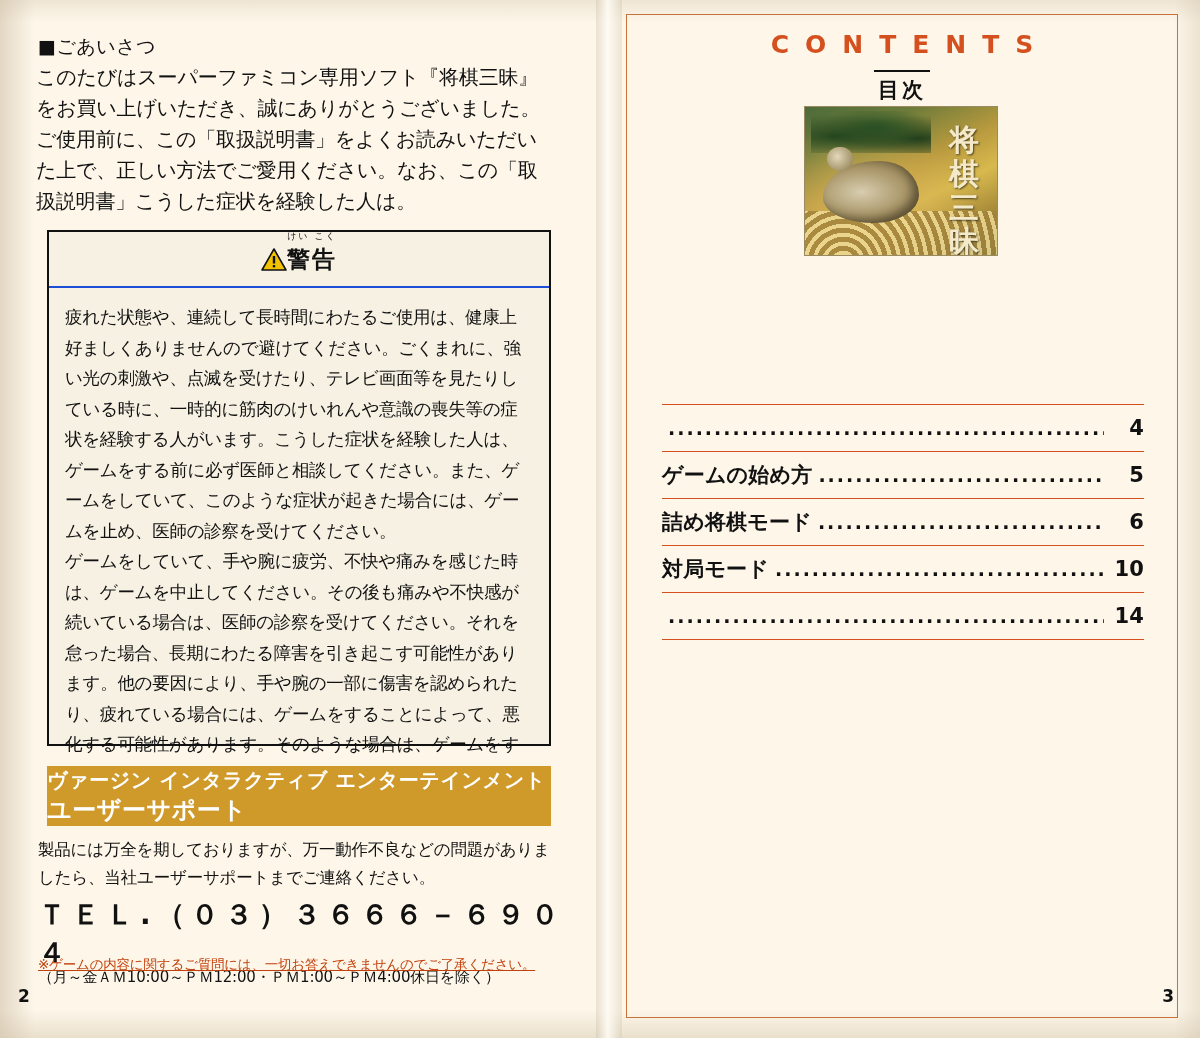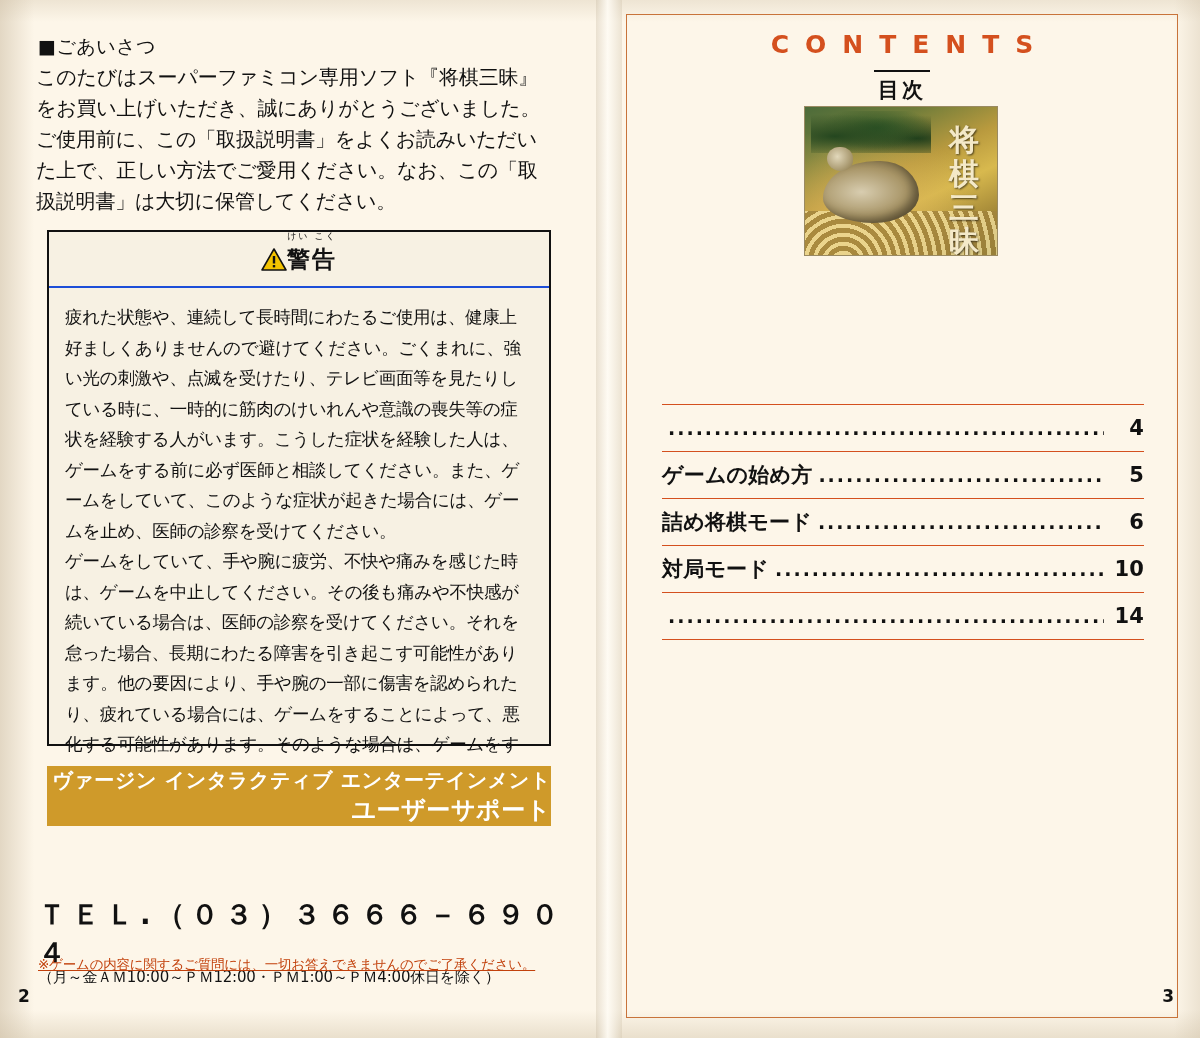--- a/index.html
+++ b/index.html
@@ -123,21 +123,21 @@
   }
   .support-bar {
     position: absolute;
     left: 47px;
     top: 766px;
     width: 504px;
     height: 60px;
     background: #cf9a2a;
     display: flex;
     flex-direction: column;
-    align-items: flex-end;
+    align-items: flex-start;
     justify-content: center;
   }
   .support-bar .l1 {
     color: #ffffff;
     font-size: 20px;
     font-weight: 700;
     letter-spacing: 0.6px;
   }
   .support-bar .l2 {
     color: #ffffff;
@@ -355,21 +355,21 @@
 </head>
 <body>
 
 <div class="page">
   <div class="paper-shade"></div>
 
   <div class="left-page">
 
     <div class="greeting-head">■ごあいさつ</div>
 
-    <div class="greeting-body">このたびはスーパーファミコン専用ソフト『将棋三昧』をお買い上げいただき、誠にありがとうございました。ご使用前に、この「取扱説明書」をよくお読みいただいた上で、正しい方法でご愛用ください。なお、この「取扱説明書」は大切に保管してください。</div>
+    <div class="greeting-body">このたびはスーパーファミコン専用ソフト『将棋三昧』をお買い上げいただき、誠にありがとうございました。ご使用前に、この「取扱説明書」をよくお読みいただいた上で、正しい方法でご愛用ください。なお、この「取扱説明書」こうした症状を経験した人は。</div>
 
     <div class="warn-box">
       <div class="warn-title-row">
         <span class="warn-icon">
           <svg width="26" height="23" viewBox="0 0 26 23">
             <polygon points="13,1 25,22 1,22" fill="#f2c200" stroke="#111" stroke-width="1.6" stroke-linejoin="round"></polygon>
             <rect x="11.8" y="8" width="2.4" height="7.5" fill="#111"></rect>
             <rect x="11.8" y="17" width="2.4" height="2.4" fill="#111"></rect>
           </svg>
         </span>
@@ -382,20 +382,21 @@
         <p style="margin:0 0 0 0;">疲れた状態や、連続して長時間にわたるご使用は、健康上好ましくありませんので避けてください。ごくまれに、強い光の刺激や、点滅を受けたり、テレビ画面等を見たりしている時に、一時的に筋肉のけいれんや意識の喪失等の症状を経験する人がいます。こうした症状を経験した人は、ゲームをする前に必ず医師と相談してください。また、ゲームをしていて、このような症状が起きた場合には、ゲームを止め、医師の診察を受けてください。</p>
         <p style="margin:0;">ゲームをしていて、手や腕に疲労、不快や痛みを感じた時は、ゲームを中止してください。その後も痛みや不快感が続いている場合は、医師の診察を受けてください。それを怠った場合、長期にわたる障害を引き起こす可能性があります。他の要因により、手や腕の一部に傷害を認められたり、疲れている場合には、ゲームをすることによって、悪化する可能性があります。そのような場合は、ゲームをする前に医師に相談してください。</p>
       </div>
     </div>
 
     <div class="support-bar">
       <div class="l1">ヴァージン インタラクティブ エンターテインメント</div>
       <div class="l2">ユーザーサポート</div>
     </div>
 
+    <div class="support-note">製品には万全を期しておりますが、万一動作不良などの問題がありましたら、当社ユーザーサポートまでご連絡ください。</div>
     <div class="tel">ＴＥＬ.（０３）３６６６－６９０４</div>
     <div class="hours">（月～金ＡＭ10:00～ＰＭ12:00・ＰＭ1:00～ＰＭ4:00休日を除く）</div>
     <div class="disclaimer">※ゲームの内容に関するご質問には、一切お答えできませんのでご了承ください。</div>
 
     <div class="pagenum-left">2</div>
   </div>
 
   <div class="gutter"></div>
 
   <div class="right-page">

